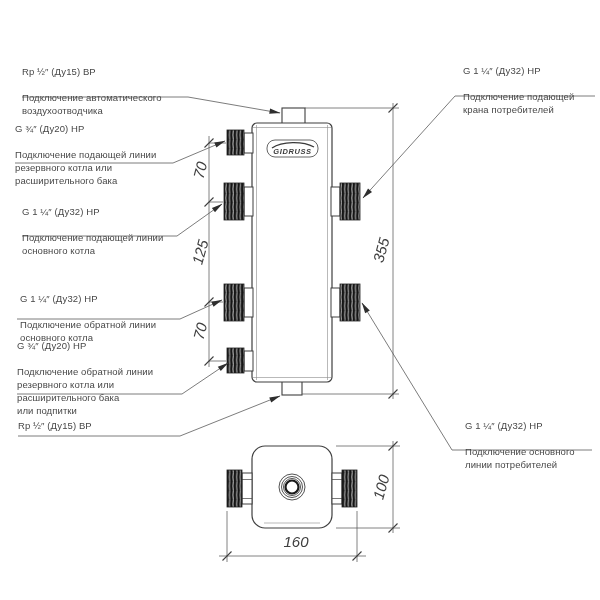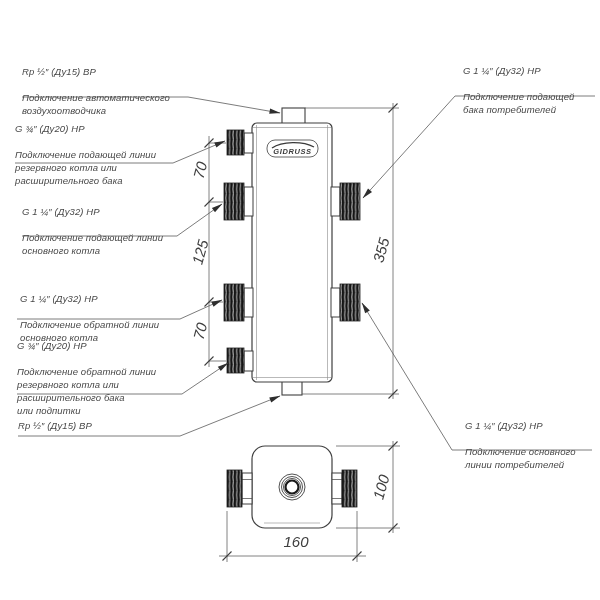--- a/index.html
+++ b/index.html
@@ -2,21 +2,21 @@
 <html><head>
 <meta charset="utf-8">
 <style>
   html,body{margin:0;padding:0;background:#ffffff;}
   .canvas{
     position:relative;width:600px;height:600px;background:#fff;overflow:hidden;
     font-family:"Liberation Sans","DejaVu Sans",sans-serif;
   }
   .canvas svg{position:absolute;left:0;top:0;}
   .callout{
-    position:absolute;font-style:italic;color:#474747;
+    position:absolute;color:#474747;
     font-size:9.5px;line-height:13px;letter-spacing:0.1px;white-space:pre-line;
   }
   .co-spec{white-space:pre-line;}
   .co-desc{white-space:pre-line;}
   .dim{
     position:absolute;font-style:italic;color:#3f3f3f;font-size:15px;
     transform:translate(-50%,-50%) rotate(-75deg);transform-origin:center;
   }
   .dim.horiz{transform:translate(-50%,-50%);}
   .brand-text{
@@ -207,21 +207,21 @@
 или подпитки</div>
   </div>
 
   <div class="callout" style="left:18px;top:406px;">
     <div class="co-spec">Rp ½″ (Ду15) ВР</div>
   </div>
 
   <div class="callout" style="left:463px;top:51px;">
     <div class="co-spec">G 1 ¼″ (Ду32) НР</div>
     <div class="co-desc">Подключение подающей
-бака потребителей</div>
+крана потребителей</div>
   </div>
 
   <div class="callout" style="left:465px;top:406px;">
     <div class="co-spec">G 1 ¼″ (Ду32) НР</div>
     <div class="co-desc">Подключение основного
 линии потребителей</div>
   </div>
 
   <div class="dim" style="left:200px;top:170px;">70</div>
   <div class="dim" style="left:200px;top:252px;">125</div>

